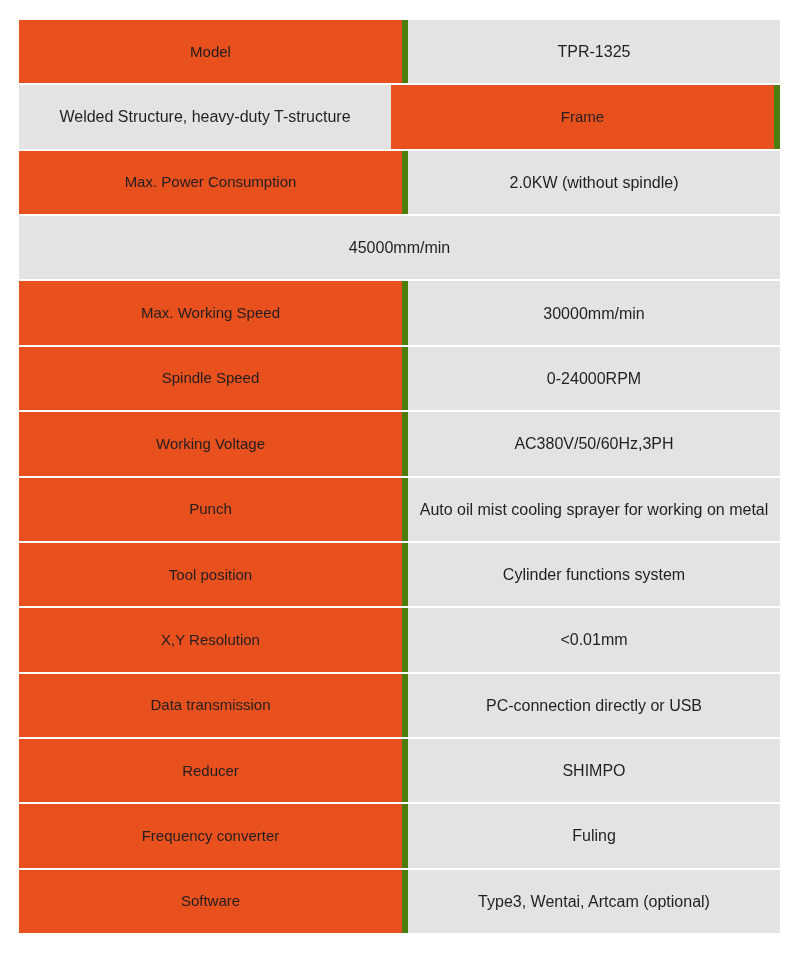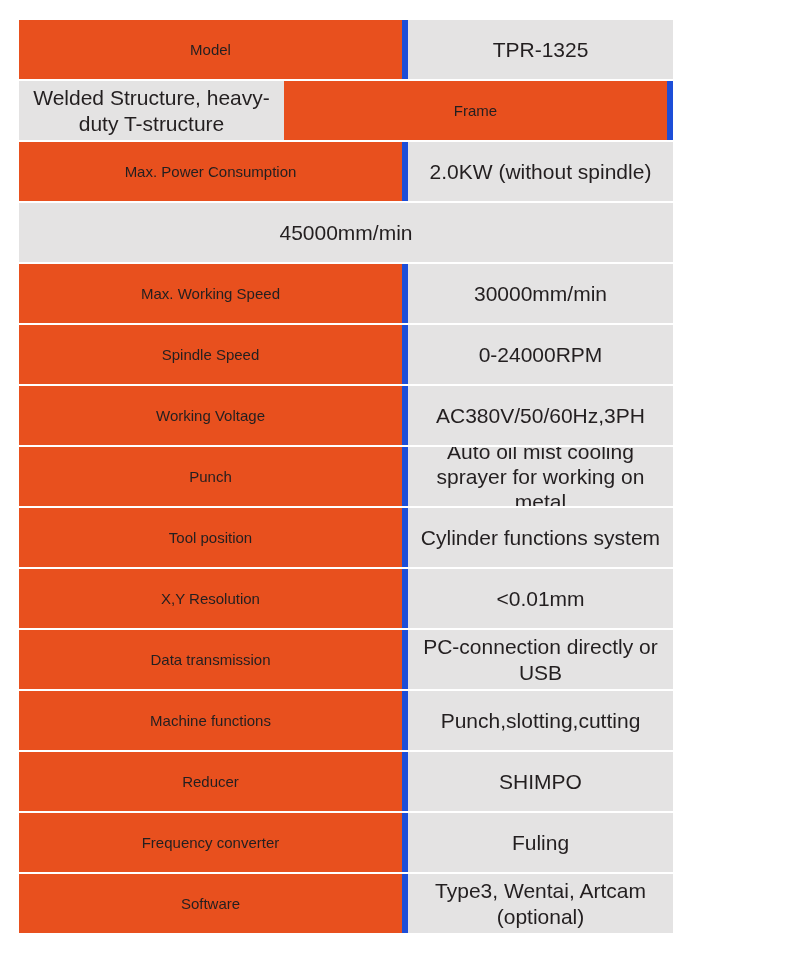--- a/index.html
+++ b/index.html
@@ -12,23 +12,23 @@
     width: 800px;
     height: 953px;
     font-family: "Liberation Sans", "DejaVu Sans", sans-serif;
     -webkit-font-smoothing: antialiased;
   }
 
   .spec-sheet {
     position: absolute;
     left: 19px;
     top: 20px;
-    width: 654px;
+    width: 761px;
     height: 913px;
-    background: #1d4ed8;
+    background: #4d7c0f;
     display: flex;
     flex-direction: column;
   }
 
   .spec-row {
     flex: 1 1 0;
     display: flex;
     flex-direction: row;
     min-height: 0;
     border-bottom: 2px solid #ffffff;
@@ -54,21 +54,21 @@
     width: 383px;
     flex: 0 0 383px;
     background: #e8501e;
     font-size: 15px;
     margin-right: 6px;
   }
 
   .cell-value {
     flex: 1 1 auto;
     background: #e4e3e3;
-    font-size: 21px;
+    font-size: 16px;
   }
 </style>
 </head>
 <body>
 
 <div class="spec-sheet" id="spec-sheet">
     <div class="spec-row">
       <div class="spec-cell cell-label">Model</div>
       <div class="spec-cell cell-value">TPR-1325</div>
     </div>
@@ -105,24 +105,20 @@
     </div>
     <div class="spec-row">
       <div class="spec-cell cell-label">X,Y Resolution</div>
       <div class="spec-cell cell-value">&lt;0.01mm</div>
     </div>
     <div class="spec-row">
       <div class="spec-cell cell-label">Data transmission</div>
       <div class="spec-cell cell-value">PC-connection directly or USB</div>
     </div>
     <div class="spec-row">
-      <div class="spec-cell cell-label">Machine functions</div>
-      <div class="spec-cell cell-value">Punch,slotting,cutting</div>
-    </div>
-    <div class="spec-row">
       <div class="spec-cell cell-label">Reducer</div>
       <div class="spec-cell cell-value">SHIMPO</div>
     </div>
     <div class="spec-row">
       <div class="spec-cell cell-label">Frequency converter</div>
       <div class="spec-cell cell-value">Fuling</div>
     </div>
     <div class="spec-row">
       <div class="spec-cell cell-label">Software</div>
       <div class="spec-cell cell-value">Type3, Wentai, Artcam (optional)</div>

